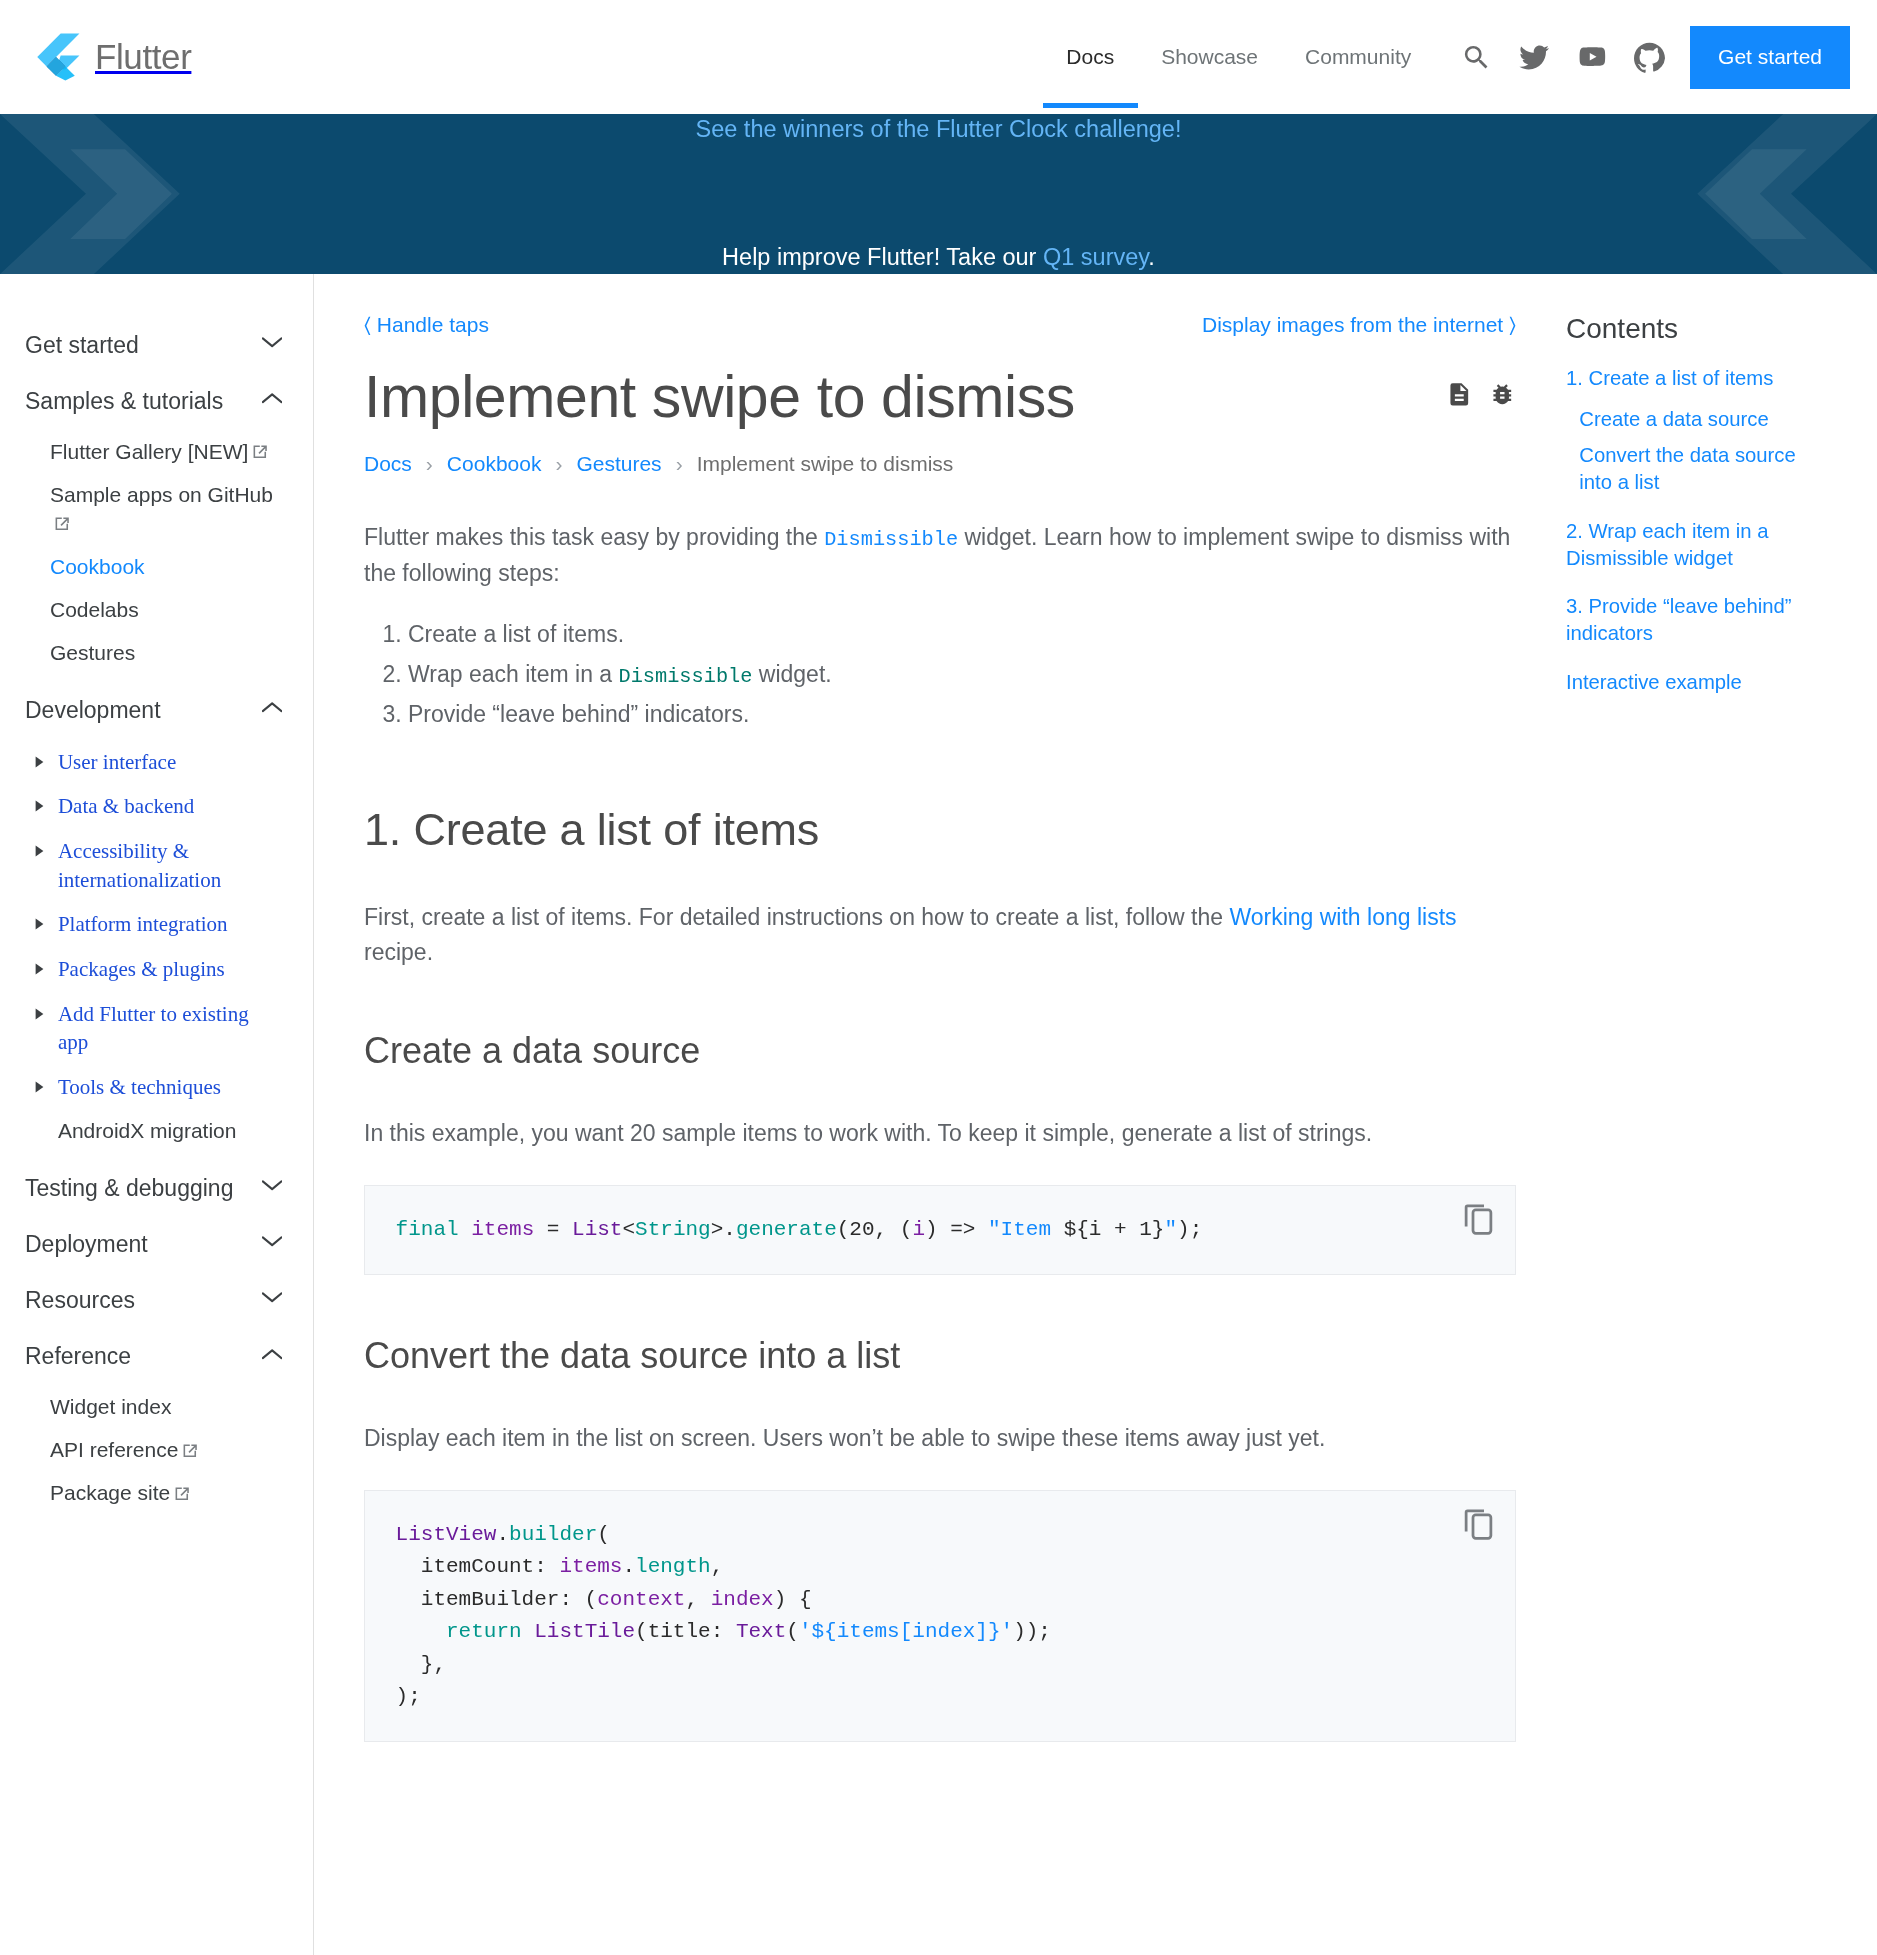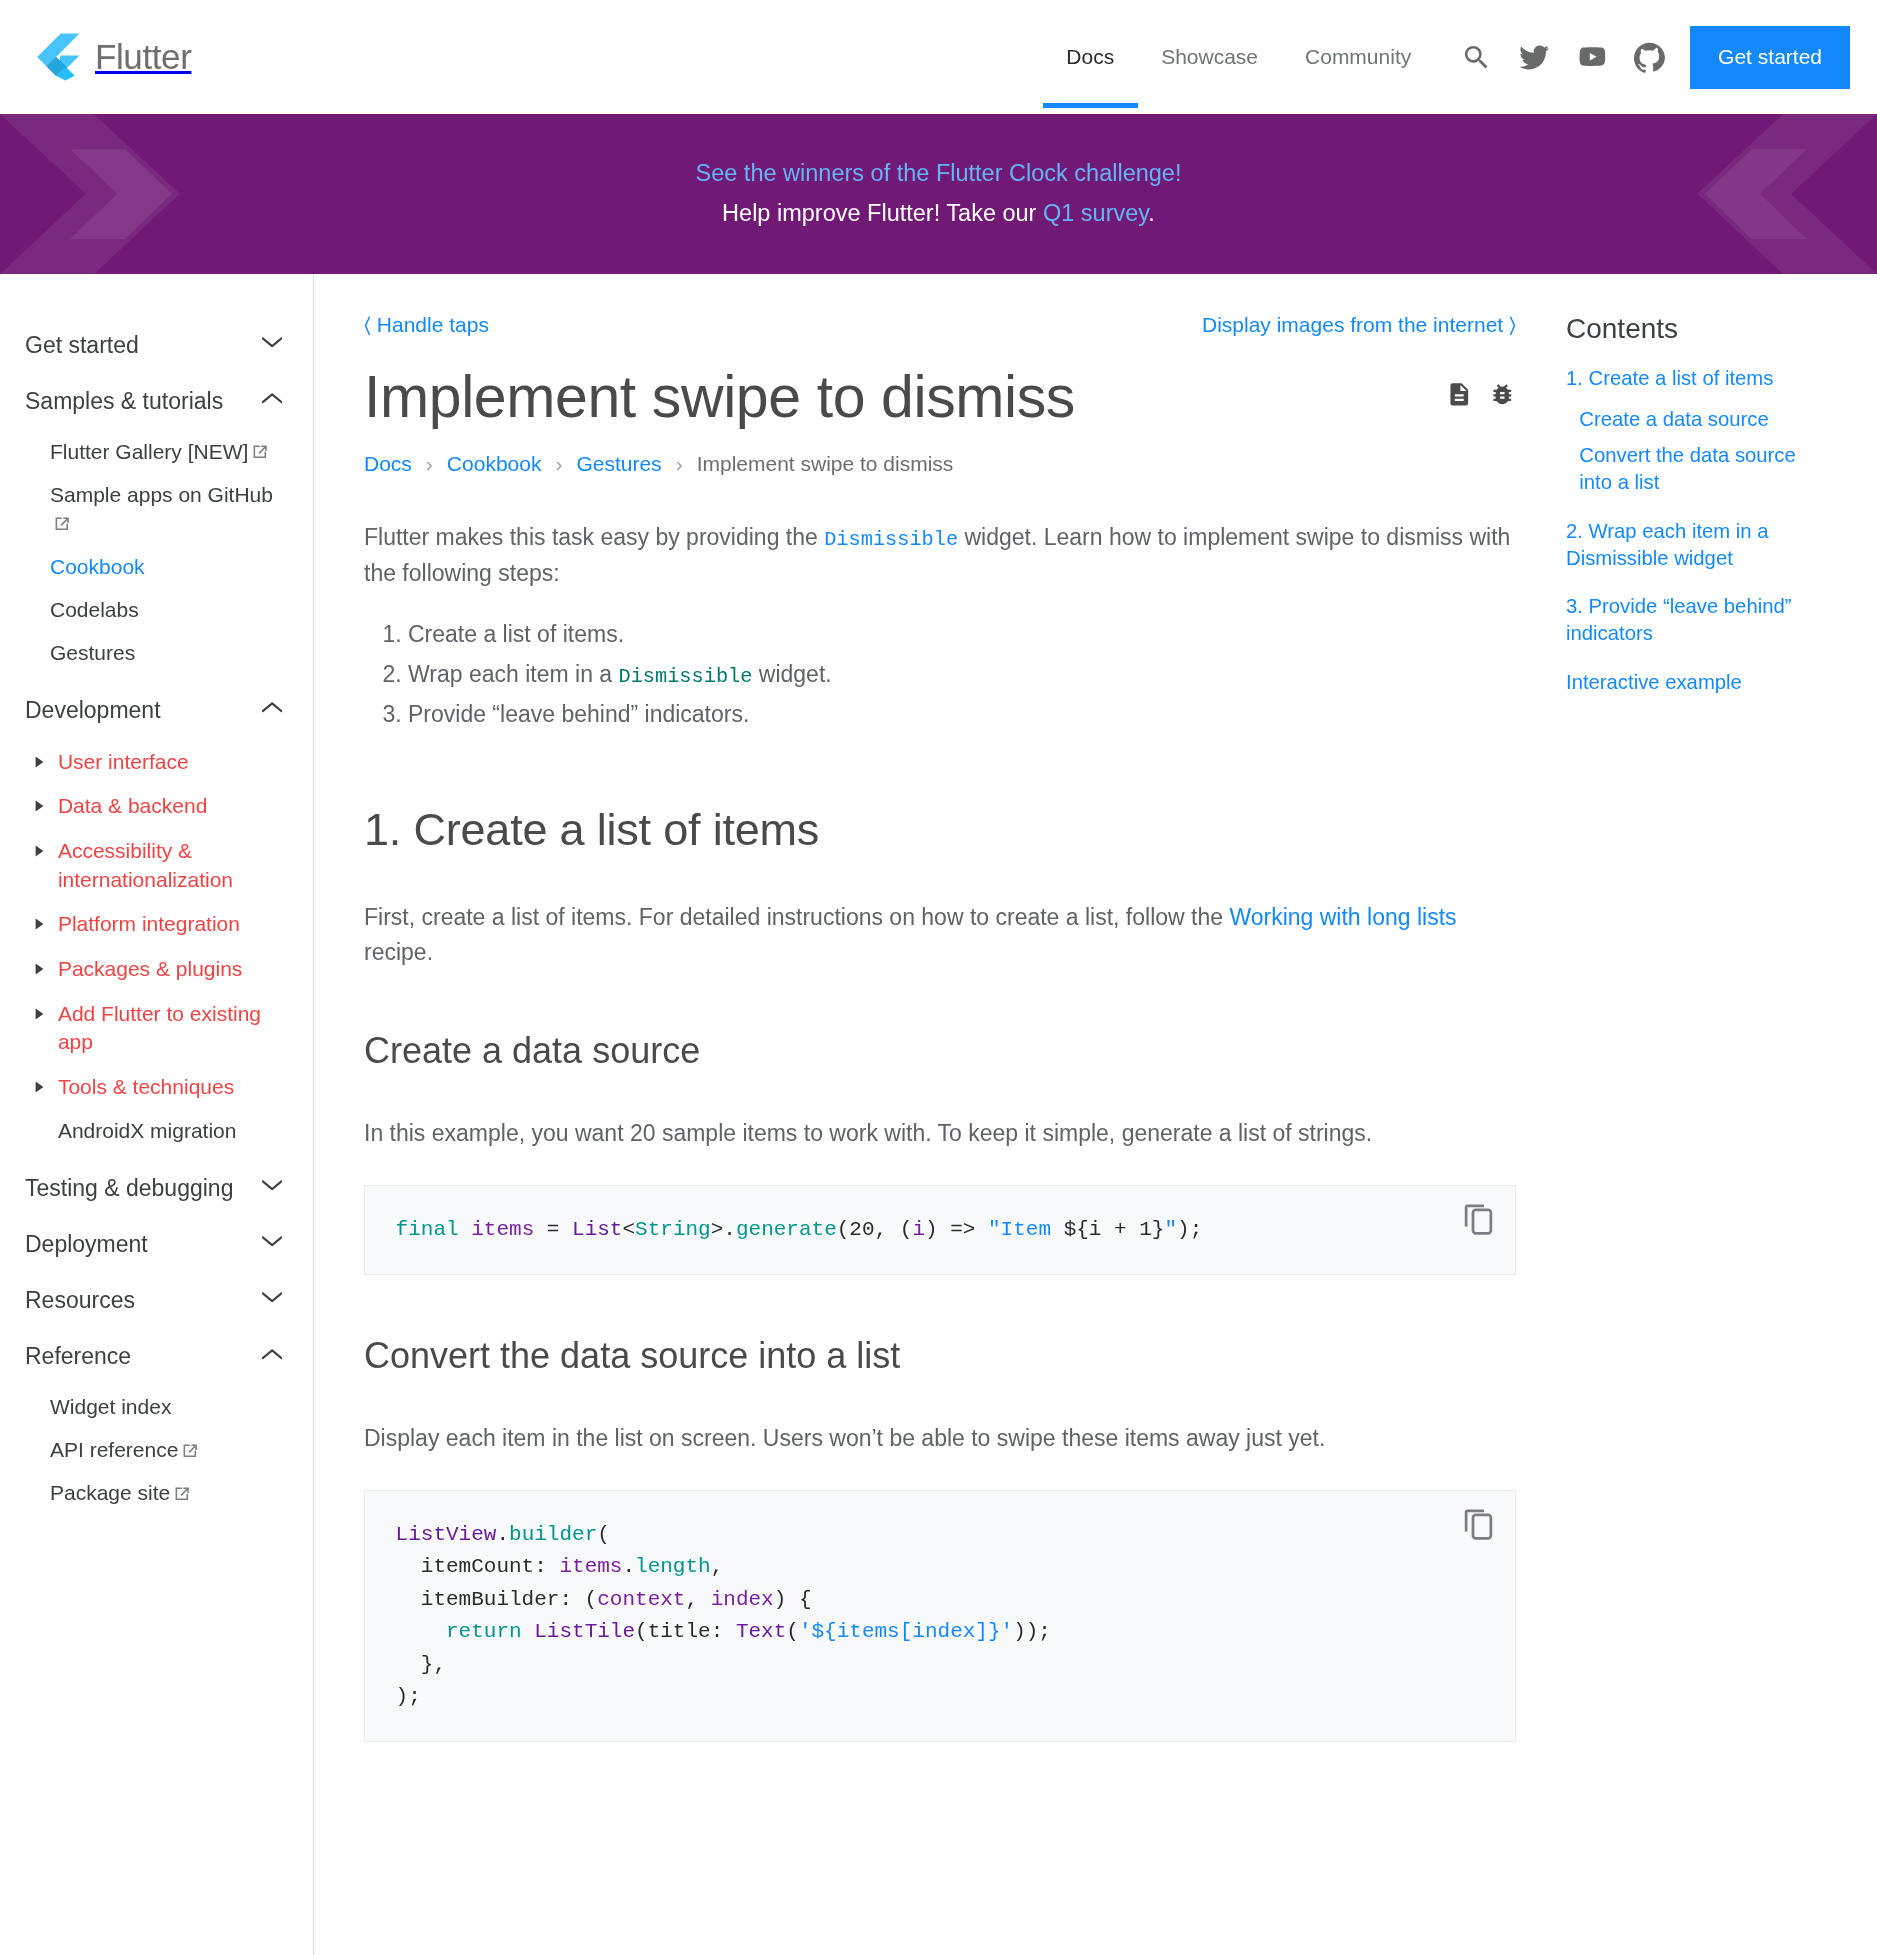--- a/index.html
+++ b/index.html
@@ -71,27 +71,27 @@
     margin-right: 27px;
     text-decoration: none;
     border: none;
     cursor: pointer;
     font-family: "Liberation Sans", sans-serif;
   }
 
   
   .banner {
     height: 160px;
-    background: #701a75;
+    background: #0c4a6e;
     position: relative;
     overflow: hidden;
     display: flex;
     flex-direction: column;
     align-items: center;
-    justify-content: center;
+    justify-content: space-between;
     gap: 7.8px;
   }
   .banner-deco { position: absolute; top: 0; height: 160px; width: 336px; opacity: 1; }
   .banner-deco.left { left: 0; }
   .banner-deco.right { right: 0; transform: scaleX(-1); }
   .banner-line {
     font-size: 23.5px;
     color: #ffffff;
     position: relative;
     z-index: 2;
@@ -136,24 +136,25 @@
     cursor: pointer;
   }
   .side-sub-item.current { color: #1389fd; font-weight: 500; }
   .ext-icon { width: 15.6px; height: 15.6px; display: inline-block; vertical-align: -0.8px; margin-left: 3.9px; }
   .ext-icon svg { width: 100%; height: 100%; display: block; }
   .side-expand-item {
     display: flex;
     align-items: flex-start;
     gap: 12.5px;
     font-size: 21px;
-    color: #ef4444;
+    color: #1d4ed8;
     line-height: 1.38;
     padding: 7.8px 0;
     cursor: pointer;
+    font-family: Liberation Serif, serif;
   }
   .caret { flex: 0 0 auto; width: 11px; height: 14px; margin-top: 7px; }
   .caret svg { width: 100%; height: 100%; display: block; }
   .side-nested { padding-left: 9.4px; }
 
   
   .main {
     flex: 1 1 auto;
     padding: 39px 50px 0 50px;
     max-width: 1252px;

